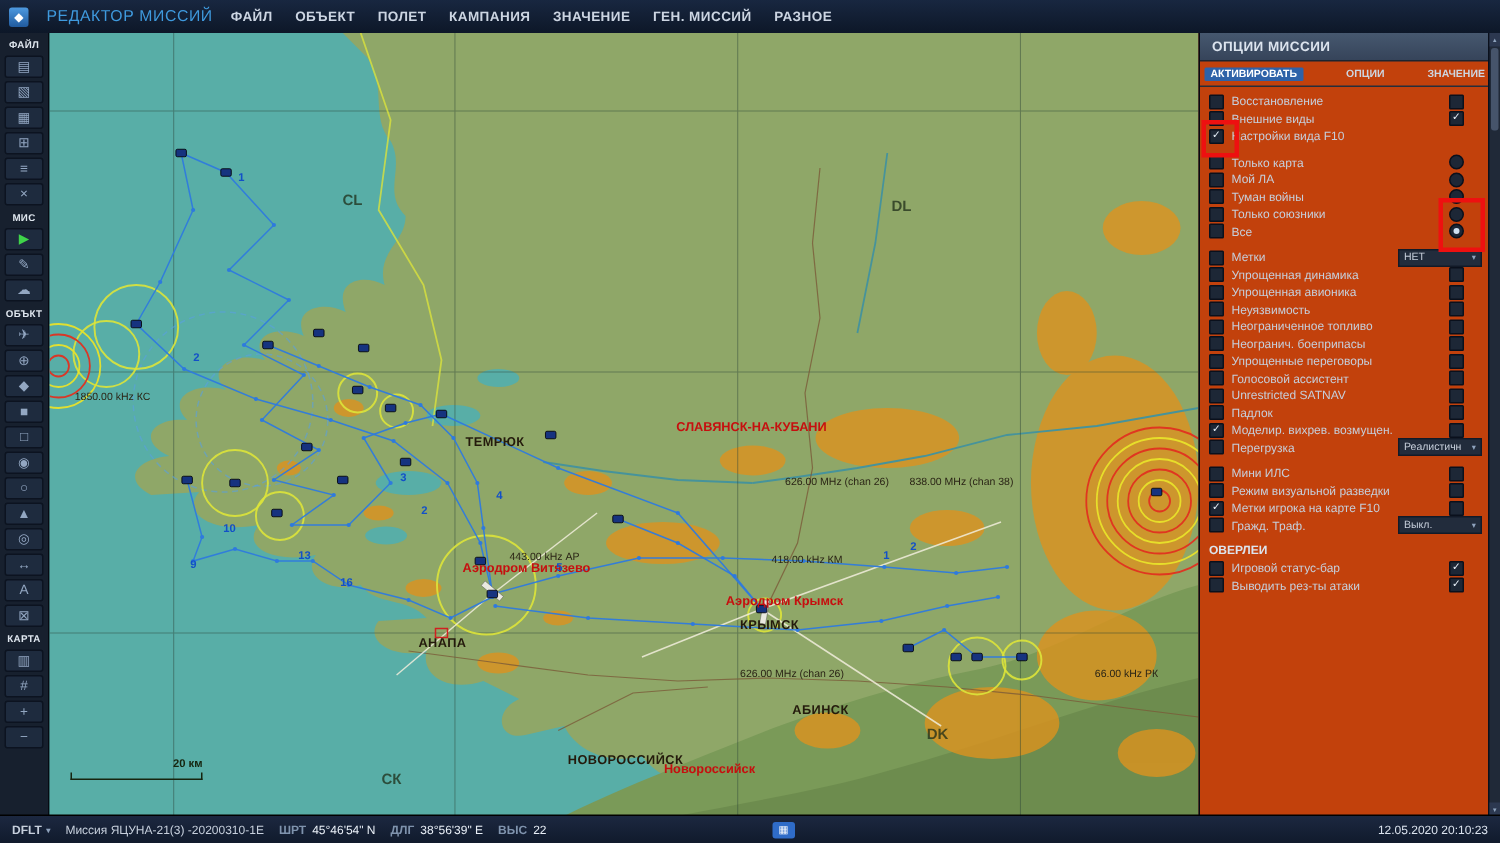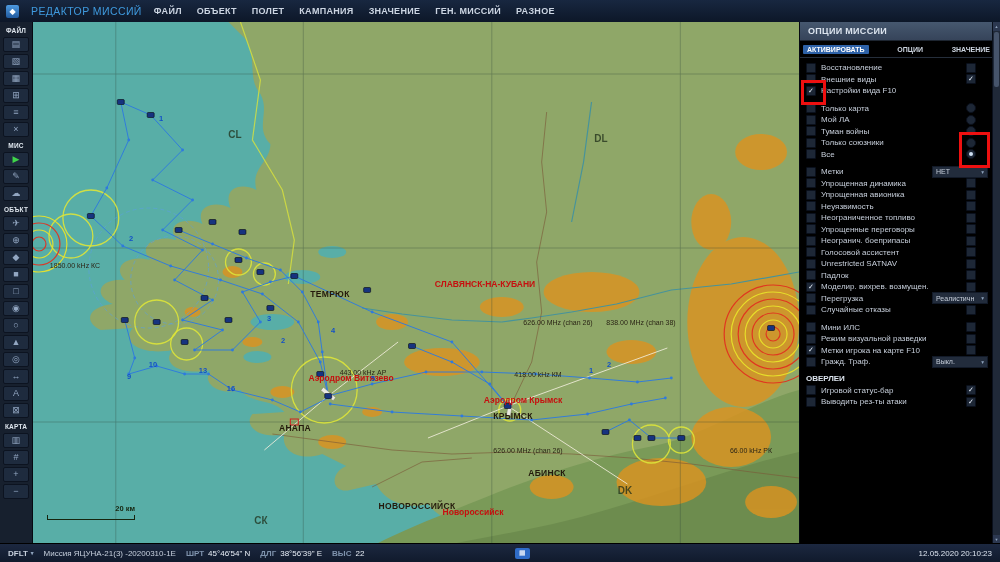--- a/index.html
+++ b/index.html
@@ -34,21 +34,21 @@
   .map-lbl.zone{color:#1e2d18;font-size:10px;font-weight:bold;opacity:.75;}
   .map-lbl.town{color:#241a0c;font-size:8.5px;font-weight:bold;letter-spacing:.3px;}
   .map-lbl.red{color:#c60f0f;font-size:8.5px;font-weight:bold;}
   .map-lbl.freq{color:#2b2516;font-size:7px;}
   .map-lbl.wpt{color:#1250c8;font-size:7.5px;font-weight:bold;}
   .scalebar{position:absolute;left:14px;bottom:24px;text-align:right;}
   .scale-text{color:#16250f;font-size:7.5px;font-weight:bold;display:block;margin-bottom:2px;margin-left:26px;}
   .scale-line{width:86px;height:4px;border-left:1px solid #16250f;border-right:1px solid #16250f;border-bottom:1px solid #16250f;}
 
   
-  .rightpanel{width:200px;flex:none;background:#000000;border-left:1px solid #060a12;position:relative;
+  .rightpanel{width:200px;flex:none;background:#c2410c;border-left:1px solid #060a12;position:relative;
     display:flex;flex-direction:column;justify-content:space-between;}
   .rp-header{height:18px;flex:none;background:linear-gradient(#46586f,#36445a);color:#dce4ee;
     font-size:9px;font-weight:bold;display:flex;align-items:center;padding:0 8px;letter-spacing:.3px;
     border-bottom:1px solid #1d2530;}
   .rp-tabs{height:16px;flex:none;display:flex;align-items:center;justify-content:space-between;
     font-size:7px;color:#cdd5e0;padding:0 10px 0 3px;border-bottom:1px solid #252e3b;}
   .rp-tab-activate{background:#2e62a8;color:#fff;padding:1px 4px;border-radius:1px;font-weight:bold;}
   .rp-col{font-weight:bold;}
   .opt-rows{padding-top:4px;position:relative;flex:1;}
   .opt-row{height:11.5px;display:flex;align-items:center;padding:0 12px 0 6px;gap:5px;}
@@ -359,39 +359,39 @@
       <div id="map-labels">
           <span class="map-lbl zone" style="left: 202px; top: 112px;">CL</span>
           <span class="map-lbl zone" style="left: 568px; top: 116px;">DL</span>
           <span class="map-lbl zone" style="left: 228px; top: 498px;">СК</span>
           <span class="map-lbl zone" style="left: 592px; top: 468px;">DK</span>
           <span class="map-lbl town" style="left: 297px; top: 272px;">ТЕМРЮК</span>
           <span class="map-lbl town" style="left: 262px; top: 406px;">АНАПА</span>
           <span class="map-lbl town" style="left: 480px; top: 394px;">КРЫМСК</span>
           <span class="map-lbl town" style="left: 514px; top: 412px; margin-top: 39px;">АБИНСК</span>
           <span class="map-lbl town" style="left: 384px; top: 484px;">НОВОРОССИЙСК</span>
-          <span class="map-lbl red" style="left: 452px; top: 262px;">СЛАВЯНСК-НА-КУБАНИ</span>
+          <span class="map-lbl red" style="left: 468px; top: 262px;">СЛАВЯНСК-НА-КУБАНИ</span>
           <span class="map-lbl red" style="left: 318px; top: 356px;">Аэродром Витязево</span>
           <span class="map-lbl red" style="left: 490px; top: 378px;">Аэродром Крымск</span>
           <span class="map-lbl red" style="left: 440px; top: 490px;">Новороссийск</span>
           <span class="map-lbl red" style="left: 488px; top: 513px; margin-top: 28px;">Геленджик</span>
           <span class="map-lbl freq" style="left: 42px; top: 243px;">1850.00 kHz КС</span>
           <span class="map-lbl freq" style="left: 330px; top: 350px;">443.00 kHz АР</span>
           <span class="map-lbl freq" style="left: 505px; top: 352px;">418.00 kHz КМ</span>
           <span class="map-lbl freq" style="left: 525px; top: 300px;">626.00 MHz (chan 26)</span>
           <span class="map-lbl freq" style="left: 608px; top: 300px;">838.00 MHz (chan 38)</span>
           <span class="map-lbl freq" style="left: 495px; top: 428px;">626.00 MHz (chan 26)</span>
           <span class="map-lbl freq" style="left: 718px; top: 428px;">66.00 kHz РК</span>
           <span class="map-lbl wpt" style="left: 128px; top: 96px;">1</span>
           <span class="map-lbl wpt" style="left: 98px; top: 216px;">2</span>
           <span class="map-lbl wpt" style="left: 236px; top: 296px;">3</span>
           <span class="map-lbl wpt" style="left: 250px; top: 318px;">2</span>
           <span class="map-lbl wpt" style="left: 170px; top: 348px;">13</span>
           <span class="map-lbl wpt" style="left: 198px; top: 366px;">16</span>
-          <span class="map-lbl wpt" style="left: 120px; top: 342px;">10</span>
+          <span class="map-lbl wpt" style="left: 120px; top: 330px;">10</span>
           <span class="map-lbl wpt" style="left: 96px; top: 354px;">9</span>
           <span class="map-lbl wpt" style="left: 300px; top: 308px;">4</span>
           <span class="map-lbl wpt" style="left: 558px; top: 348px;">1</span>
           <span class="map-lbl wpt" style="left: 576px; top: 342px;">2</span>
           <span class="map-lbl wpt" style="left: 340px; top: 356px;">5</span>
         </div>
       <div class="scalebar">
         <span class="scale-text">20 км</span>
         <div class="scale-line"></div>
       </div>
@@ -494,28 +494,28 @@
           </div>
           <div class="opt-row">
             <span class="cb"></span>
             <span class="lbl">Неограниченное топливо</span>
             <span class="val">
               <span class="cb"></span>
             </span>
           </div>
           <div class="opt-row">
             <span class="cb"></span>
+            <span class="lbl">Неогранич. боеприпасы</span>
+            <span class="val">
+              <span class="cb"></span>
+            </span>
+          </div>
+          <div class="opt-row">
+            <span class="cb"></span>
             <span class="lbl">Упрощенные переговоры</span>
-            <span class="val">
-              <span class="cb"></span>
-            </span>
-          </div>
-          <div class="opt-row">
-            <span class="cb"></span>
-            <span class="lbl">Неогранич. боеприпасы</span>
             <span class="val">
               <span class="cb"></span>
             </span>
           </div>
           <div class="opt-row">
             <span class="cb"></span>
             <span class="lbl">Голосовой ассистент</span>
             <span class="val">
               <span class="cb"></span>
             </span>
@@ -542,27 +542,20 @@
             </span>
           </div>
           <div class="opt-row">
             <span class="cb"></span>
             <span class="lbl">Перегрузка</span>
             <span class="val">
               <span class="dd">
                 <span>Реалистичн</span>
                 <span class="arr">▾</span>
               </span>
-            </span>
-          </div>
-          <div class="opt-row">
-            <span class="cb"></span>
-            <span class="lbl">Случайные отказы</span>
-            <span class="val">
-              <span class="cb"></span>
             </span>
           </div>
           <div class="opt-gap"></div>
           <div class="opt-row">
             <span class="cb"></span>
             <span class="lbl">Мини ИЛС</span>
             <span class="val">
               <span class="cb"></span>
             </span>
           </div>

